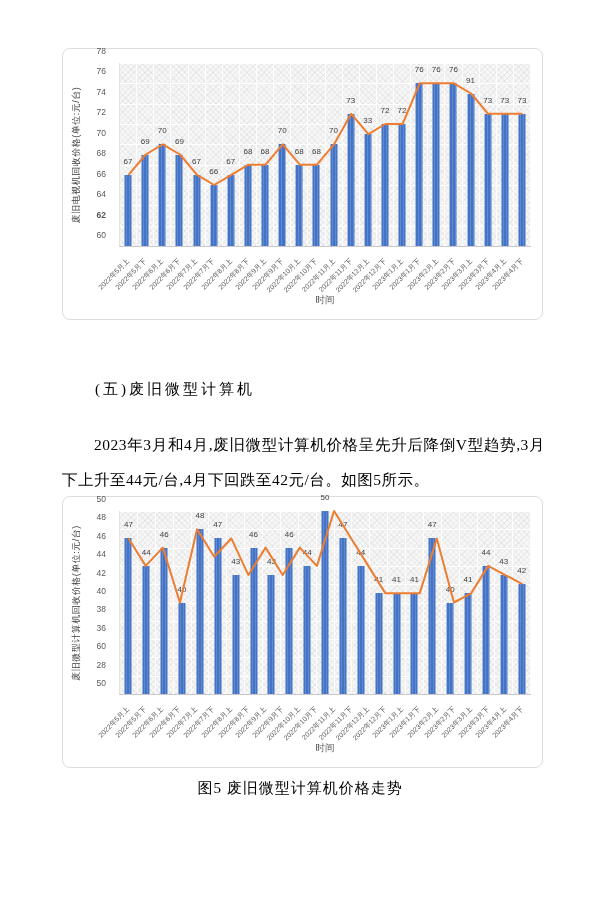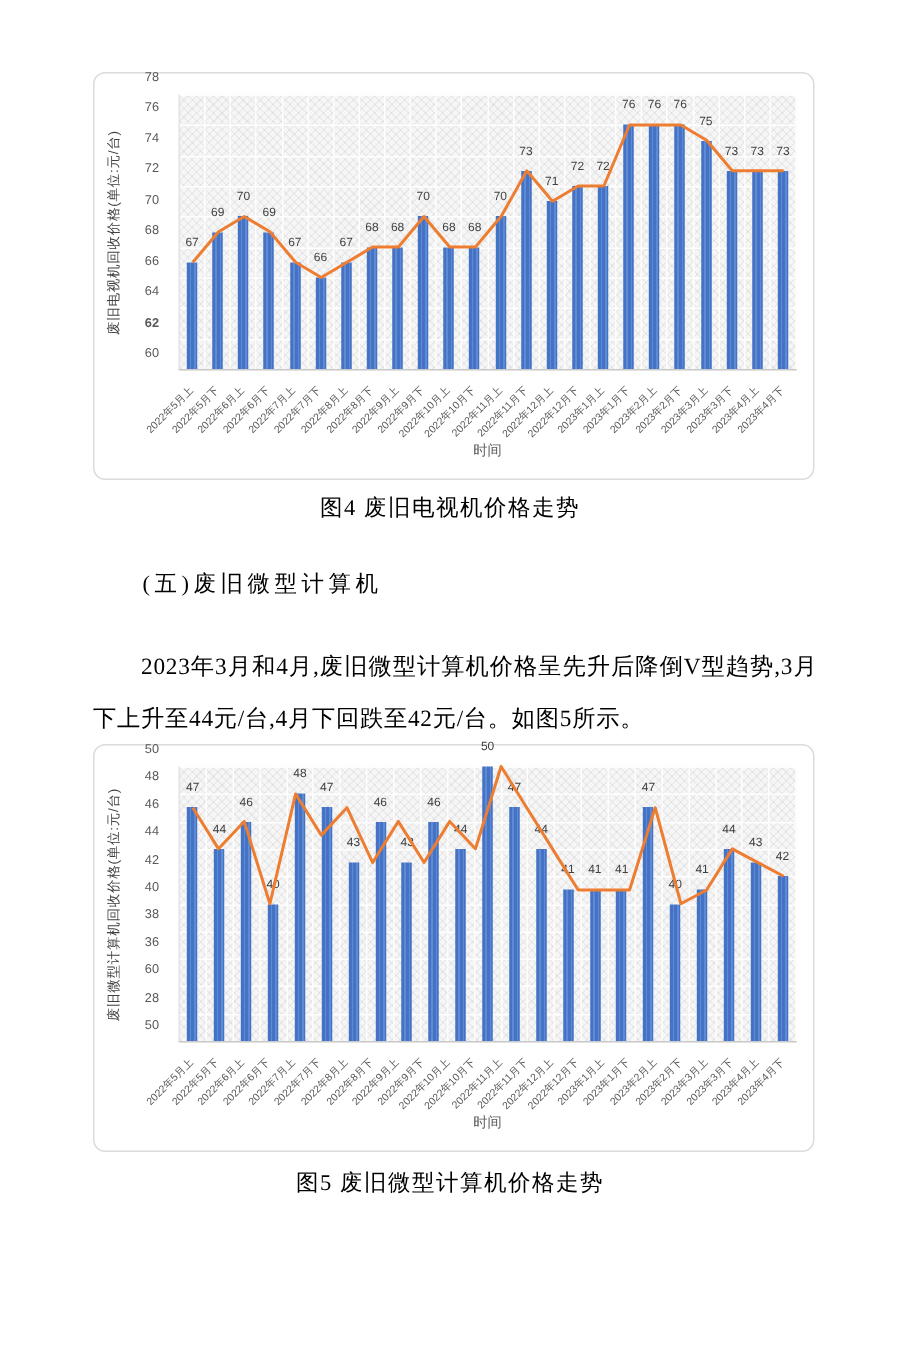--- a/index.html
+++ b/index.html
@@ -158,21 +158,21 @@
           <div class="col">
             <div class="bar" style="height: 55.5556%; background: repeating-linear-gradient(90deg, rgb(68, 114, 196) 0px, rgb(68, 114, 196) 2px, rgb(94, 138, 212) 2px, rgb(94, 138, 212) 3px);"></div>
             <div class="dlabel" style="bottom: calc(55.5556% + 9px); color: rgb(64, 64, 64);">70</div>
           </div>
           <div class="col">
             <div class="bar" style="height: 72.2222%; background: repeating-linear-gradient(90deg, rgb(68, 114, 196) 0px, rgb(68, 114, 196) 2px, rgb(94, 138, 212) 2px, rgb(94, 138, 212) 3px);"></div>
             <div class="dlabel" style="bottom: calc(72.2222% + 9px); color: rgb(64, 64, 64);">73</div>
           </div>
           <div class="col">
             <div class="bar" style="height: 61.1111%; background: repeating-linear-gradient(90deg, rgb(68, 114, 196) 0px, rgb(68, 114, 196) 2px, rgb(94, 138, 212) 2px, rgb(94, 138, 212) 3px);"></div>
-            <div class="dlabel" style="bottom: calc(61.1111% + 9px); color: rgb(64, 64, 64);">71</div>
+            <div class="dlabel" style="bottom: calc(61.1111% + 9px); color: rgb(64, 64, 64);">33</div>
           </div>
           <div class="col">
             <div class="bar" style="height: 66.6667%; background: repeating-linear-gradient(90deg, rgb(68, 114, 196) 0px, rgb(68, 114, 196) 2px, rgb(94, 138, 212) 2px, rgb(94, 138, 212) 3px);"></div>
             <div class="dlabel" style="bottom: calc(66.6667% + 9px); color: rgb(64, 64, 64);">72</div>
           </div>
           <div class="col">
             <div class="bar" style="height: 66.6667%; background: repeating-linear-gradient(90deg, rgb(68, 114, 196) 0px, rgb(68, 114, 196) 2px, rgb(94, 138, 212) 2px, rgb(94, 138, 212) 3px);"></div>
             <div class="dlabel" style="bottom: calc(66.6667% + 9px); color: rgb(64, 64, 64);">72</div>
           </div>
           <div class="col">
@@ -182,21 +182,21 @@
           <div class="col">
             <div class="bar" style="height: 88.8889%; background: repeating-linear-gradient(90deg, rgb(68, 114, 196) 0px, rgb(68, 114, 196) 2px, rgb(94, 138, 212) 2px, rgb(94, 138, 212) 3px);"></div>
             <div class="dlabel" style="bottom: calc(88.8889% + 9px); color: rgb(64, 64, 64);">76</div>
           </div>
           <div class="col">
             <div class="bar" style="height: 88.8889%; background: repeating-linear-gradient(90deg, rgb(68, 114, 196) 0px, rgb(68, 114, 196) 2px, rgb(94, 138, 212) 2px, rgb(94, 138, 212) 3px);"></div>
             <div class="dlabel" style="bottom: calc(88.8889% + 9px); color: rgb(64, 64, 64);">76</div>
           </div>
           <div class="col">
             <div class="bar" style="height: 83.3333%; background: repeating-linear-gradient(90deg, rgb(68, 114, 196) 0px, rgb(68, 114, 196) 2px, rgb(94, 138, 212) 2px, rgb(94, 138, 212) 3px);"></div>
-            <div class="dlabel" style="bottom: calc(83.3333% + 9px); color: rgb(64, 64, 64);">75</div>
+            <div class="dlabel" style="bottom: calc(83.3333% + 9px); color: rgb(64, 64, 64);">91</div>
           </div>
           <div class="col">
             <div class="bar" style="height: 72.2222%; background: repeating-linear-gradient(90deg, rgb(68, 114, 196) 0px, rgb(68, 114, 196) 2px, rgb(94, 138, 212) 2px, rgb(94, 138, 212) 3px);"></div>
             <div class="dlabel" style="bottom: calc(72.2222% + 9px); color: rgb(64, 64, 64);">73</div>
           </div>
           <div class="col">
             <div class="bar" style="height: 72.2222%; background: repeating-linear-gradient(90deg, rgb(68, 114, 196) 0px, rgb(68, 114, 196) 2px, rgb(94, 138, 212) 2px, rgb(94, 138, 212) 3px);"></div>
             <div class="dlabel" style="bottom: calc(72.2222% + 9px); color: rgb(64, 64, 64);">73</div>
           </div>
           <div class="col">
@@ -230,21 +230,20 @@
         <div class="xlabel" style="left: 77.0833%;">2023年2月上</div>
         <div class="xlabel" style="left: 81.25%;">2023年2月下</div>
         <div class="xlabel" style="left: 85.4167%;">2023年3月上</div>
         <div class="xlabel" style="left: 89.5833%;">2023年3月下</div>
         <div class="xlabel" style="left: 93.75%;">2023年4月上</div>
         <div class="xlabel" style="left: 97.9167%;">2023年4月下</div>
       </div>
     <div class="xtitle">时间</div>
   </div>
 
-  <div class="caption caption1">图4  废旧电视机价格走势</div>
 
   <div class="heading">(五)废旧微型计算机</div>
 
   <div class="para">2023年3月和4月,废旧微型计算机价格呈先升后降倒V型趋势,3月下上升至44元/台,4月下回跌至42元/台。如图5所示。</div>
 
   <div class="chart chart2">
     <div class="ytitle">废旧微型计算机回收价格(单位:元/台)</div>
     <div class="yticks">
         <div class="ytick" style="top: 0%;">50</div>
         <div class="ytick" style="top: 10%;">48</div>

